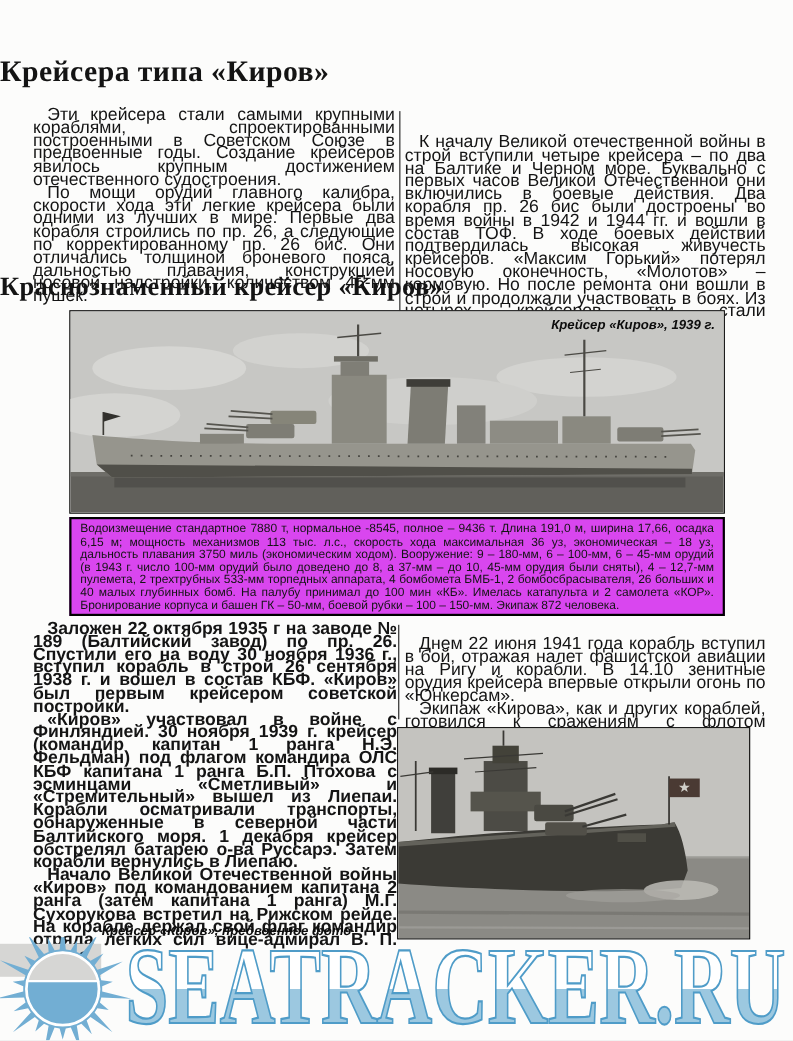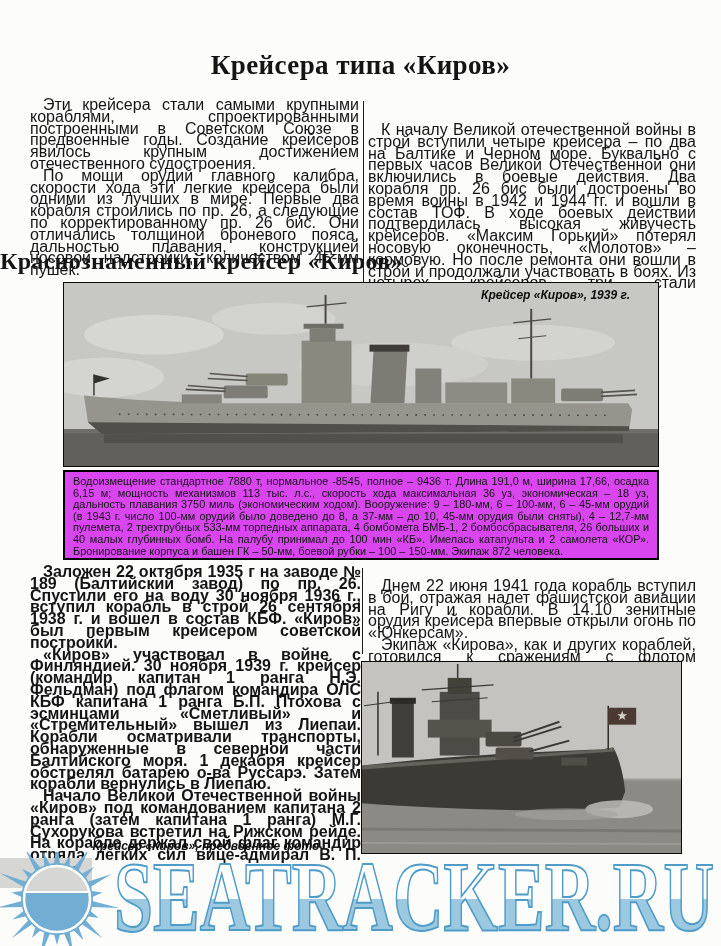--- a/index.html
+++ b/index.html
@@ -1,31 +1,31 @@
 <!DOCTYPE html>
 <html><head>
 <meta charset="utf-8">
 <style>
   html,body{margin:0;padding:0;background:#e9e9e9;}
   .page{position:relative;width:721px;height:946px;background:#fcfcfb;overflow:hidden;
         color:#141414;font-family:"Liberation Sans",sans-serif;margin:0 auto;}
-  .h1{position:absolute;top:52px;left:0;width:100%;text-align:center;margin:0;
+  .h1{position:absolute;top:52px;left:0;width:100%;margin:0;
       font-family:"Liberation Serif",serif;font-weight:bold;font-size:27px;line-height:1;letter-spacing:.4px;}
   .h2{position:absolute;top:249px;left:0;width:100%;margin:0;
       font-family:"Liberation Serif",serif;font-weight:bold;font-size:24px;line-height:1;letter-spacing:.3px;}
   .cols-top{position:absolute;left:30px;top:99px;width:666px;display:flex;}
   .col-l{width:329px;}
   .col-r{flex:1;margin-top:25px;}
   .vdiv{width:1px;background:#1a1a1a;margin:2px 4px 0 4px;}
   .body-text p{margin:0;text-indent:13px;text-align:justify;font-size:16px;line-height:11.8px;}
   .photo{position:absolute;border:1.5px solid #0a0a0a;background:#c7c7c4;margin:0;box-sizing:border-box;}
   .photo svg{display:block;width:100%;height:100%;}
   .photo1{left:63px;top:282px;width:596px;height:185px;}
   .photo2{left:361px;top:661px;width:321px;height:193px;}
-  .cap1{position:absolute;top:5px;right:28px;font-weight:bold;font-style:italic;font-size:12px;color:#0d0d0d;}
+  .cap1{position:absolute;top:5px;right:8px;font-weight:bold;font-style:italic;font-size:12px;color:#0d0d0d;}
   .specs{position:absolute;left:63px;top:470px;width:596px;height:90px;background:#d946ef;
          border:2px solid #000;box-sizing:border-box;padding:4px 8px;}
   .specs p{margin:0;text-indent:0;text-align:justify;font-size:10.9px;line-height:11.6px;}
   .main-left{position:absolute;left:30px;top:566px;width:331px;font-weight:bold;}
   .main-right{position:absolute;left:368px;top:580px;width:328px;}
   .vdiv2{position:absolute;left:362px;top:568px;width:1px;height:86px;background:#1a1a1a;}
   .cap2{position:absolute;left:58px;top:839px;width:296px;text-align:center;
         font-weight:bold;font-style:italic;font-size:12px;color:#0d0d0d;}
   .band{position:absolute;left:0;top:858px;width:92px;height:30px;background:#d6d6d4;}
   .pagenum{position:absolute;left:63px;top:862px;font-size:15px;font-weight:bold;color:#1d3a50;}

